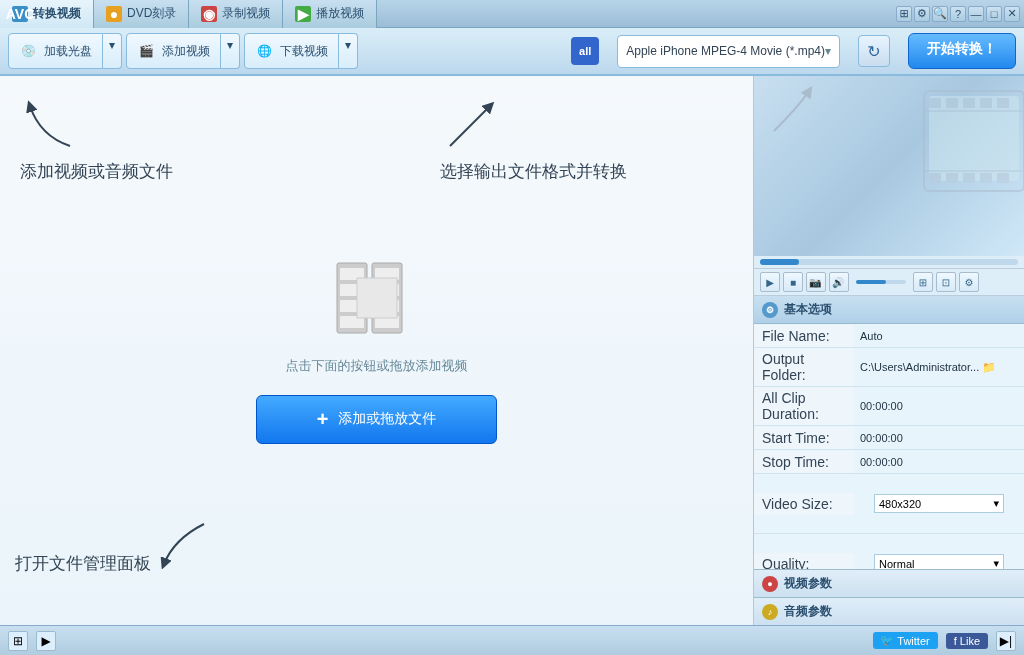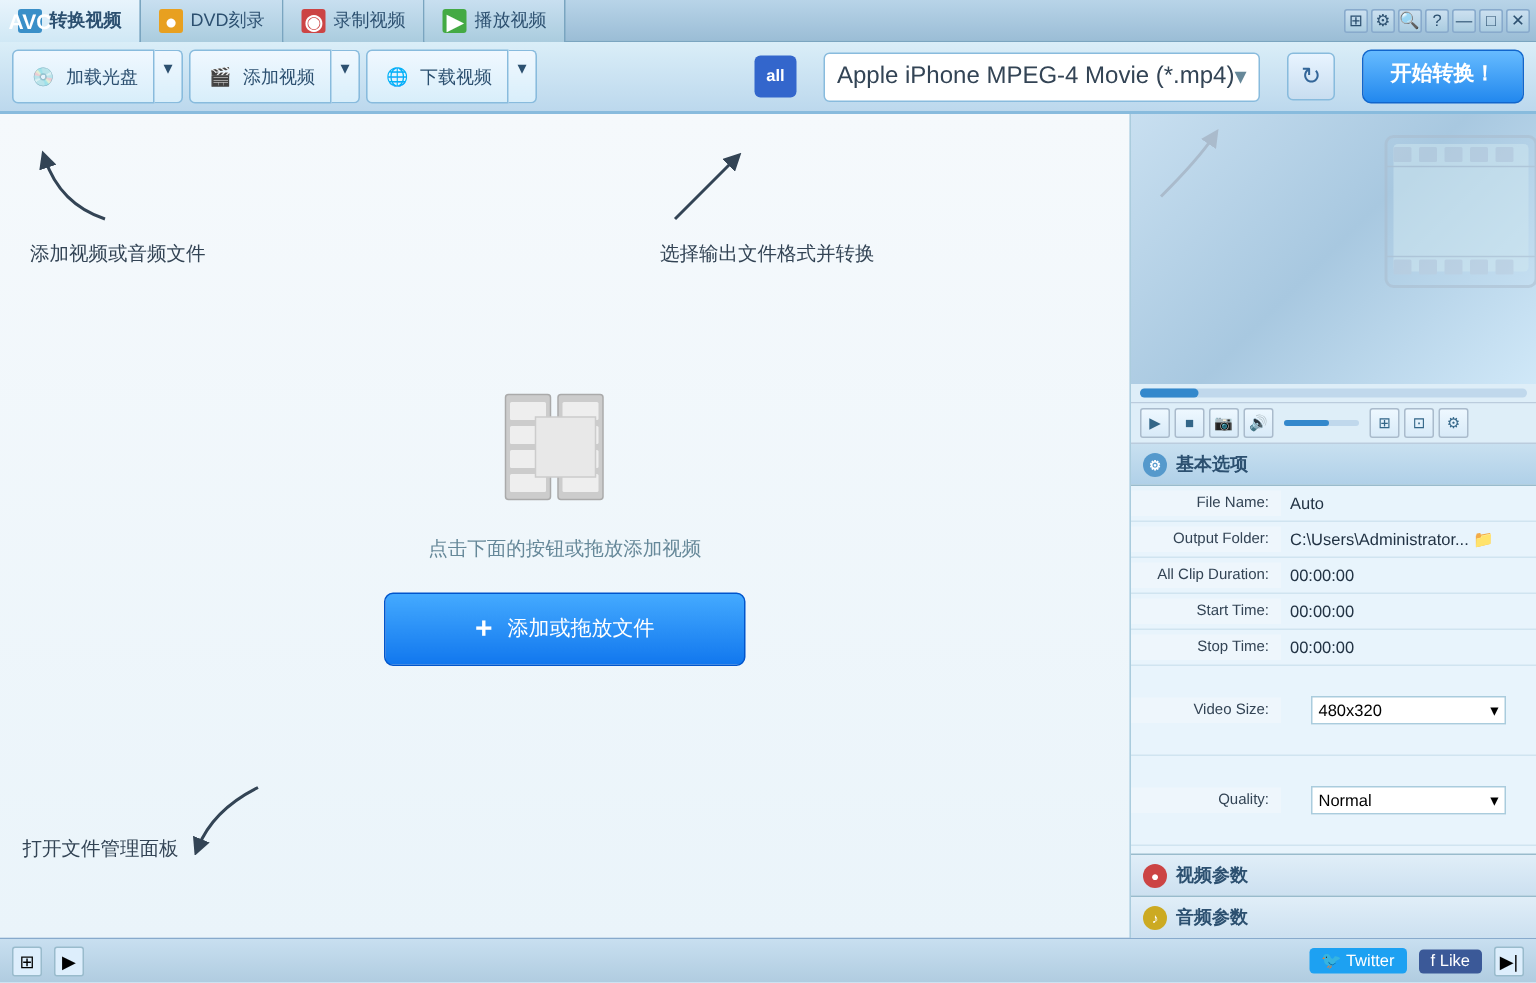--- a/index.html
+++ b/index.html
@@ -49,41 +49,41 @@
     .tool-group .tool-btn { border-radius: 4px 0 0 4px; }
 
     
     .format-selector {
       display: flex; align-items: center; flex: 1; justify-content: flex-end; gap: 18px;
     }
     .format-icon { width: 28px; height: 28px; background: #3366cc; border-radius: 4px; display: flex; align-items: center; justify-content: center; color: white; font-weight: bold; font-size: 11px; }
     .format-dropdown {
       display: flex; align-items: center; background: white; border: 1px solid #88bbdd;
       border-radius: 4px; padding: 4px 8px; min-width: 220px; height: 33px; cursor: pointer;
-      font-size: 16px; color: #334455; justify-content: space-between;
+      font-size: 12px; color: #334455; justify-content: space-between;
     }
     .dropdown-arrow { color: #668899; }
     .refresh-btn { width: 32px; height: 32px; background: linear-gradient(to bottom, #e8f4ff, #c8ddf0); border: 1px solid #88bbdd; border-radius: 4px; display: flex; align-items: center; justify-content: center; cursor: pointer; font-size: 16px; color: #336699; }
     .start-btn {
       background: linear-gradient(to bottom, #66bbff, #2288ee);
       border: 1px solid #1166cc; border-radius: 6px; padding: 6px 18px; color: white;
       font-size: 14px; font-weight: bold; cursor: pointer; height: 36px;
     }
 
     
     .main { display: flex; height: calc(655px - 28px - 48px - 30px); }
 
     
     .left-panel {
       flex: 1; background: linear-gradient(to bottom, #f5f9fc, #eaf4fa);
       border-right: 1px solid #aaccdd; position: relative; display: flex; flex-direction: column; align-items: center; justify-content: center;
     }
     .arrow-hint { position: absolute; display: flex; flex-direction: column; align-items: flex-start; }
     .arrow-hint.top-left { top: 20px; left: 20px; }
-    .hint-text { font-size: 13px; color: #334455; margin-top: 4px; }
+    .hint-text { font-size: 17px; color: #334455; margin-top: 4px; }
     .arrow-svg { width: 60px; height: 60px; }
 
     .film-icon { margin-bottom: 16px; }
     .drop-hint { color: #668899; font-size: 13px; margin-bottom: 20px; }
 
     .add-file-btn {
       display: flex; align-items: center; gap: 10px; padding: 12px 60px;
       background: linear-gradient(to bottom, #44aaff, #1177ee);
       border: 1px solid #0055cc; border-radius: 6px; color: white; font-size: 14px; cursor: pointer;
     }
@@ -112,21 +112,21 @@
 
     
     .props-panel { flex: 1; overflow-y: auto; }
     .props-header {
       display: flex; align-items: center; gap: 6px; padding: 5px 8px;
       background: linear-gradient(to bottom, #c8e0f0, #b0d0e8);
       border-bottom: 1px solid #99bbcc; font-weight: bold; color: #2c5070; font-size: 12px;
     }
     .props-header-icon { width: 16px; height: 16px; border-radius: 50%; background: #5599cc; display: flex; align-items: center; justify-content: center; font-size: 9px; color: white; }
     .prop-row { display: flex; align-items: center; border-bottom: 1px solid #d0e4f0; min-height: 24px; }
-    .prop-label { width: 100px; padding: 3px 8px; color: #334455; font-size: 10px; background: #eef6fc; flex-shrink: 0; text-align: right; }
+    .prop-label { width: 100px; padding: 3px 8px; color: #334455; font-size: 14px; background: #eef6fc; flex-shrink: 0; }
     .prop-value { flex: 1; padding: 3px 6px; color: #223344; font-size: 11px; }
     .prop-select {
       flex: 1; display: flex; align-items: center; justify-content: space-between;
       padding: 2px 4px; background: white; border: 1px solid #aaccdd; margin: 20px; font-size: 11px; cursor: pointer;
     }
 
     
     .section-btn {
       display: flex; align-items: center; gap: 6px; padding: 5px 8px;
       background: linear-gradient(to bottom, #e0eef8, #cce0f0);

